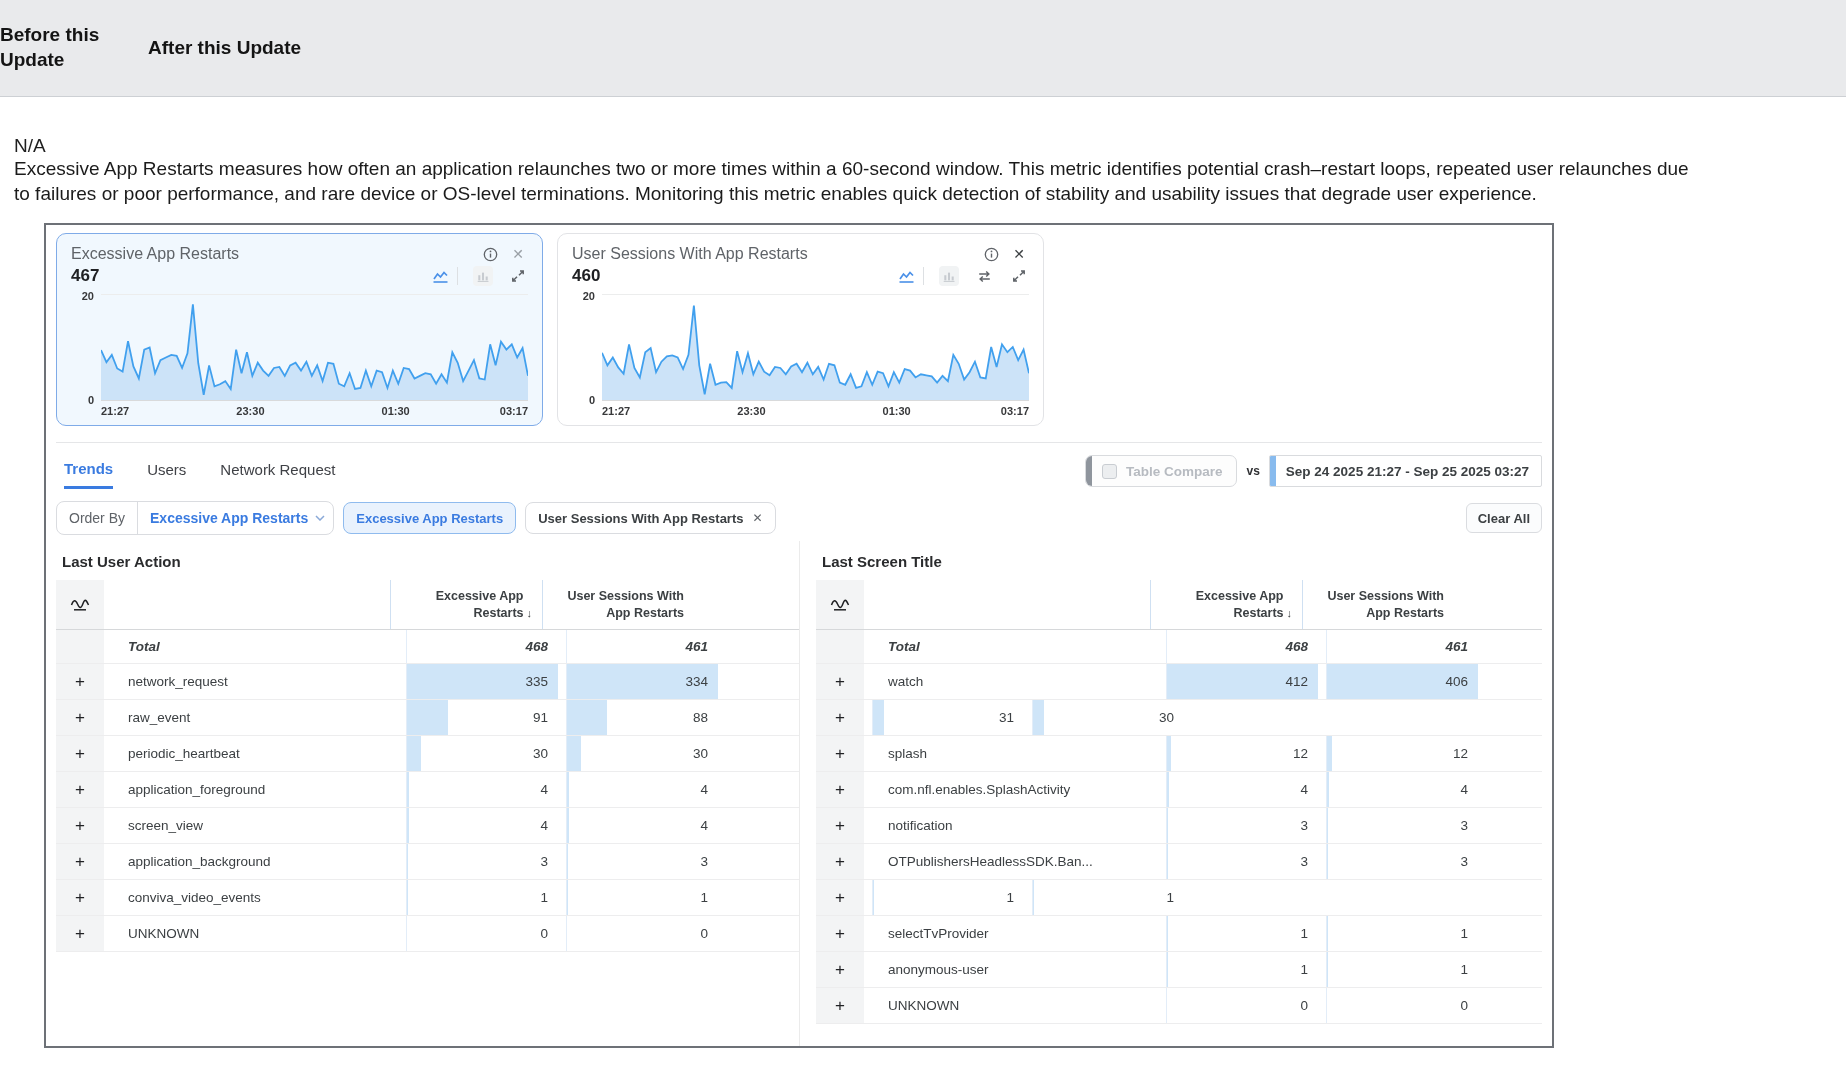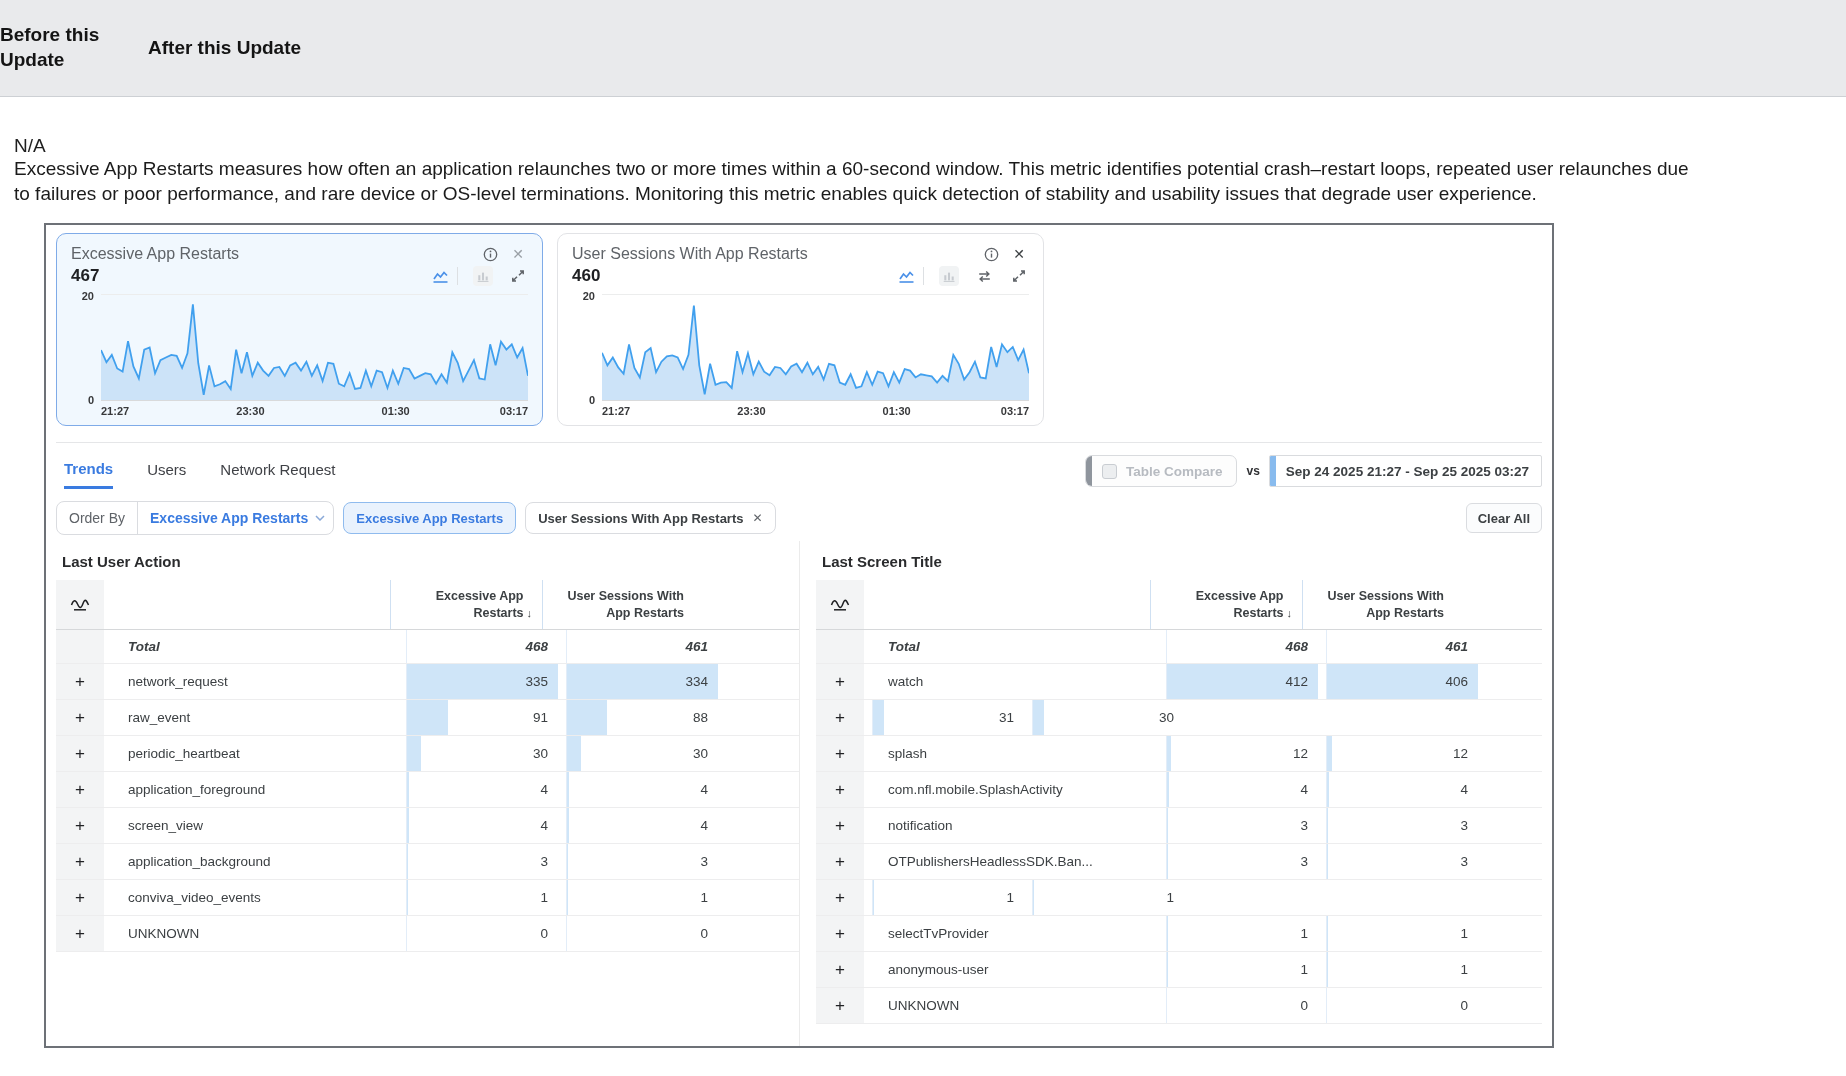--- a/index.html
+++ b/index.html
@@ -512,21 +512,21 @@
                 <div class="cell-metric">
                   <span class="bar" style="width: 3%; background: rgb(207, 229, 248);"></span>
                   <span class="val-text">12</span>
                 </div>
                 <div class="cell-fill"></div>
               </div>
               <div class="trow">
                 <div class="cell-expand">
                   <button class="plus-btn">+</button>
                 </div>
-                <div class="cell-name">com.nfl.mobile.SplashActivity</div>
+                <div class="cell-name">com.nfl.enables.SplashActivity</div>
                 <div class="cell-metric">
                   <span class="bar" style="width: 1%; background: rgb(207, 229, 248);"></span>
                   <span class="val-text">4</span>
                 </div>
                 <div class="cell-metric">
                   <span class="bar" style="width: 1%; background: rgb(207, 229, 248);"></span>
                   <span class="val-text">4</span>
                 </div>
                 <div class="cell-fill"></div>
               </div>

